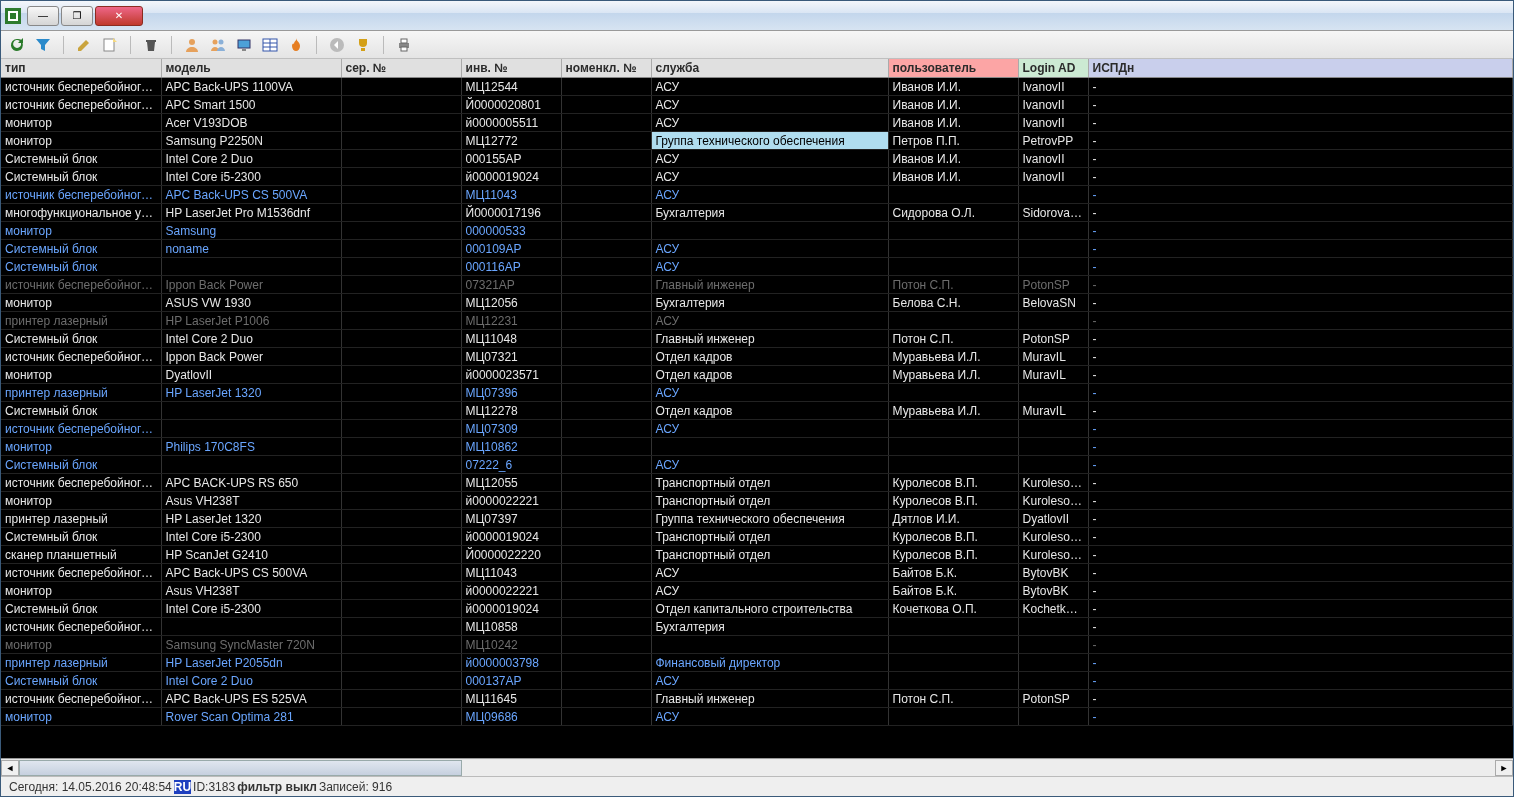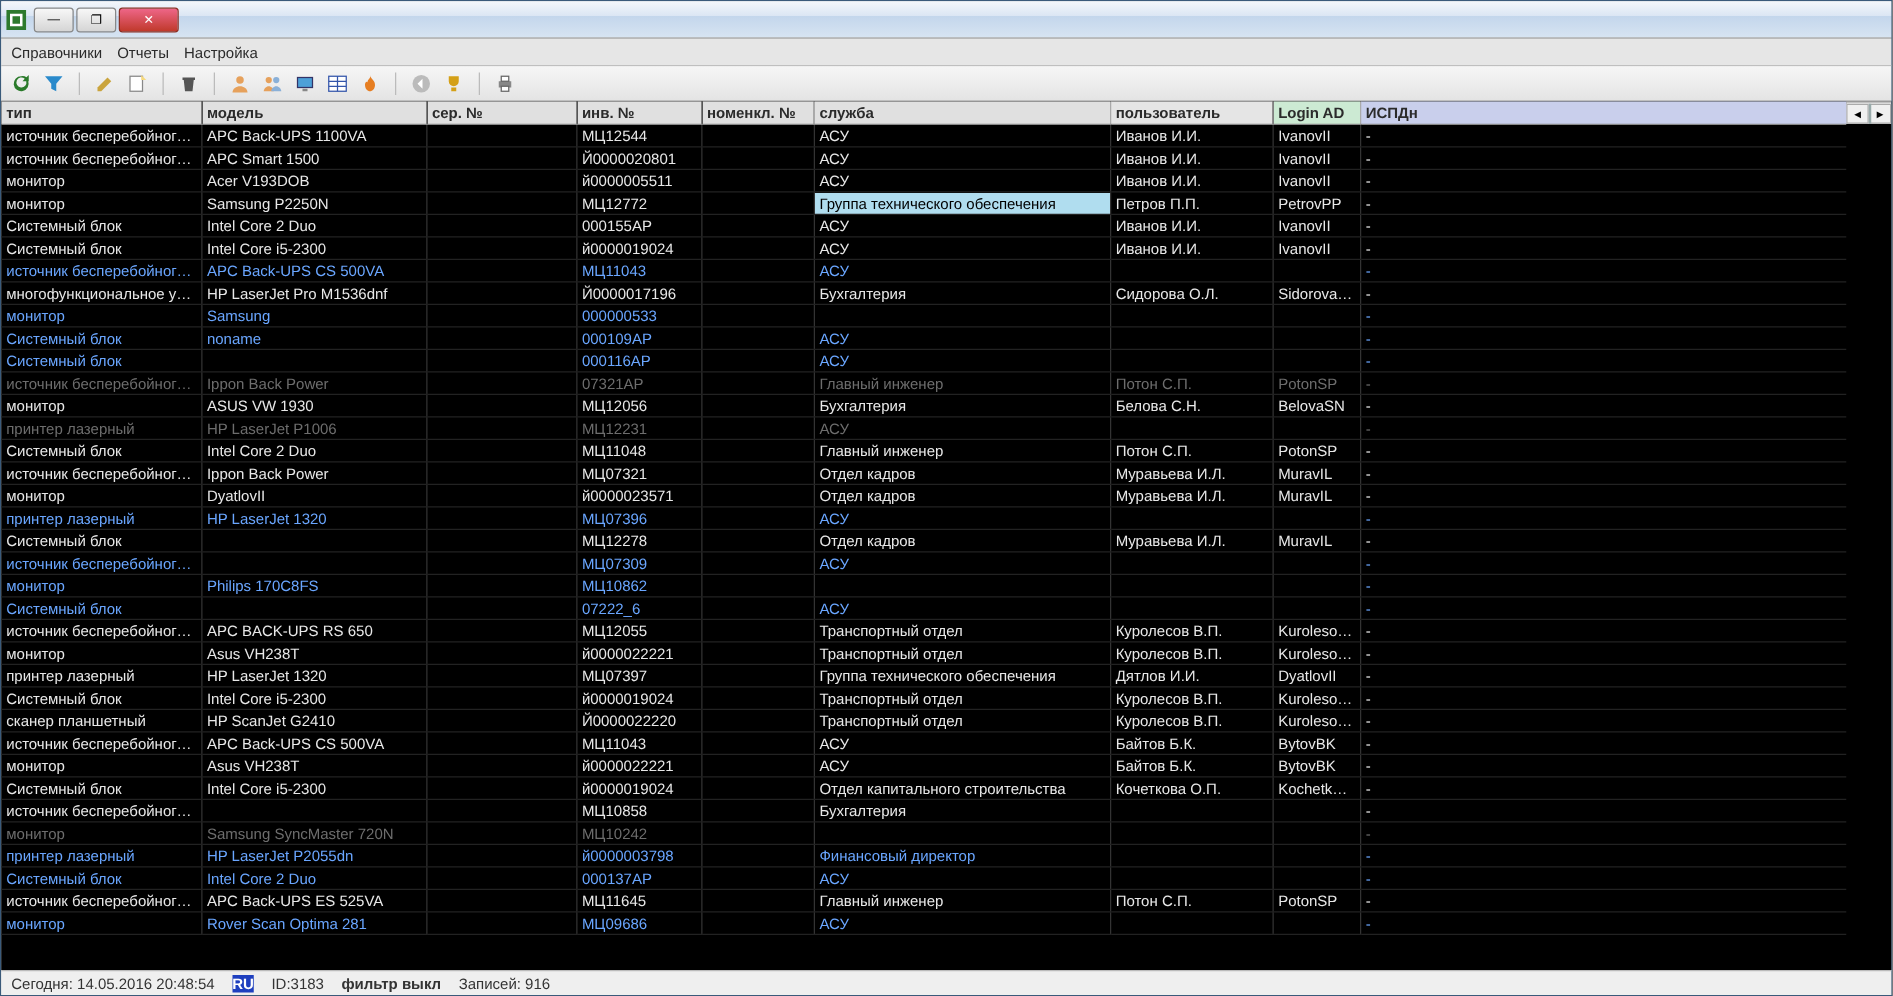--- a/index.html
+++ b/index.html
@@ -9,38 +9,38 @@
   .titlebar .app-icon { width:16px; height:16px; margin-right:6px; display:inline-flex; }
   .titlebar .title { flex:1; color:#2b2b2b; font-size:12px; }
   .titlebar .win-btns { display:flex; gap:2px; }
   .win-btn { width:32px; height:20px; border:1px solid #888; border-radius:3px; display:flex; align-items:center; justify-content:center; background:linear-gradient(to bottom,#f7f7f7,#d5d5d5); font-size:10px; cursor:pointer; }
   .win-btn.close { background:linear-gradient(to bottom,#e68,#c0392b); color:#fff; border-color:#8b2c20; width:48px; }
   .menubar { height:22px; background:#e6e6e6; display:flex; align-items:center; padding:0 8px; gap:12px; border-bottom:1px solid #bfbfbf; }
   .menubar span { cursor:default; color:#2b2b2b; }
   .toolbar { height:28px; background:linear-gradient(to bottom,#f6f6f6,#e4e4e4); display:flex; align-items:center; padding:0 6px; gap:6px; border-bottom:1px solid #bfbfbf; }
   .toolbar .sep { width:1px; height:18px; background:#bbb; margin:0 4px; }
   .tb-btn { width:20px; height:20px; display:flex; align-items:center; justify-content:center; cursor:pointer; }
-  .grid-wrap { flex:1; background:#000; overflow:hidden; display:flex; }
+  .grid-wrap { flex:1; background:#000; overflow:hidden; display:flex; flex-direction:column; }
   .grid { flex:1; overflow:hidden; position:relative; }
   table { border-collapse:collapse; width:100%; table-layout:fixed; color:#e8e8e8; }
   thead th { background:#e0e0e0; color:#2b2b2b; font-weight:bold; text-align:left; padding:2px 4px; border-right:1px solid #aaa; border-bottom:1px solid #888; font-size:12px; height:18px; overflow:hidden; white-space:nowrap; }
-  thead th.hl-pink { background:#e5e5e5; }
+  thead th.hl-pink { background:#fca5a5; }
   thead th.hl-green{ background:#ccead3;margin-left:44px; }
   thead th.hl-blue { background:#c9cfec; }
   tbody td { padding:1px 4px; border-right:1px solid #333; border-bottom:1px solid #222; height:18px; white-space:nowrap; overflow:hidden; text-overflow:ellipsis; font-size:12px; }
   tbody tr.blue td { color:#6aa6ff; }
   tbody tr.grey td { color:#6d6d6d; }
   tbody td.na { color:#777; }
   tbody td.sel { background:#b0ddef; color:#000; }
   .col0{width:160px}.col1{width:180px}.col2{width:120px}.col3{width:100px}.col4{width:90px}.col5{width:237px}.col6{width:130px}.col7{width:70px}.col8{width:424px}.col9{width:160px}
   .hscroll { height:18px; background:#e8e8e8; display:flex; align-items:center; border-top:1px solid #999; }
   .hscroll .arrow { width:18px; height:16px; border:1px solid #aaa; background:#f0f0f0; display:flex; align-items:center; justify-content:center; font-size:9px; cursor:pointer; }
   .hscroll .track { flex:1; height:16px; background:#ededed; position:relative; }
   .hscroll .thumb { position:absolute; left:0; top:0; width:30%; height:100%; background:linear-gradient(to bottom,#e0e6ef,#c6d0df); border:1px solid #9aa; }
-  .statusbar { height:20px; background:#efefef; display:flex; align-items:center; padding:0 8px; gap:14px; border-top:1px solid #bbb; font-size:12px; color:#333; }
+  .statusbar { height:20px; background:#efefef; display:flex; align-items:center; padding:0 8px; gap:2px; border-top:1px solid #bbb; font-size:12px; color:#333; }
   .statusbar .ru { background:#1e3fbf; color:#fff; padding:0 0; font-weight:bold; }
   input.filter { width:100%; border:none; background:transparent; font-size:11px; color:#888; font-style:italic; outline:none; }
 </style>
 </head>
 <body>
 
 <div class="window">
 
   <div class="titlebar">
     <span class="app-icon">
@@ -50,25 +50,20 @@
           <rect x="5" y="5" width="6" height="6" fill="#2d7a2d"></rect>
         </svg>
     </span>
     <div class="win-btns">
       <div class="win-btn">—</div>
       <div class="win-btn">❐</div>
       <div class="win-btn close">✕</div>
     </div>
   </div>
 
-  <div class="menubar">
-    <span>Справочники</span>
-    <span>Отчеты</span>
-    <span>Настройка</span>
-  </div>
 
   <div class="toolbar">
     <div class="tb-btn">
         <svg width="16" height="16" viewBox="0 0 16 16">
           <path d="M8 2a6 6 0 1 0 5.6 4H12a4 4 0 1 1-1.2-2L9 6h5V1l-1.8 1.8A6 6 0 0 0 8 2z" fill="#2a7a2a"></path>
         </svg>
       </div>
     <div class="tb-btn">
         <svg width="16" height="16" viewBox="0 0 16 16">
           <path d="M1 2h14l-5 6v6l-4-2V8z" fill="#2a8acb"></path>

